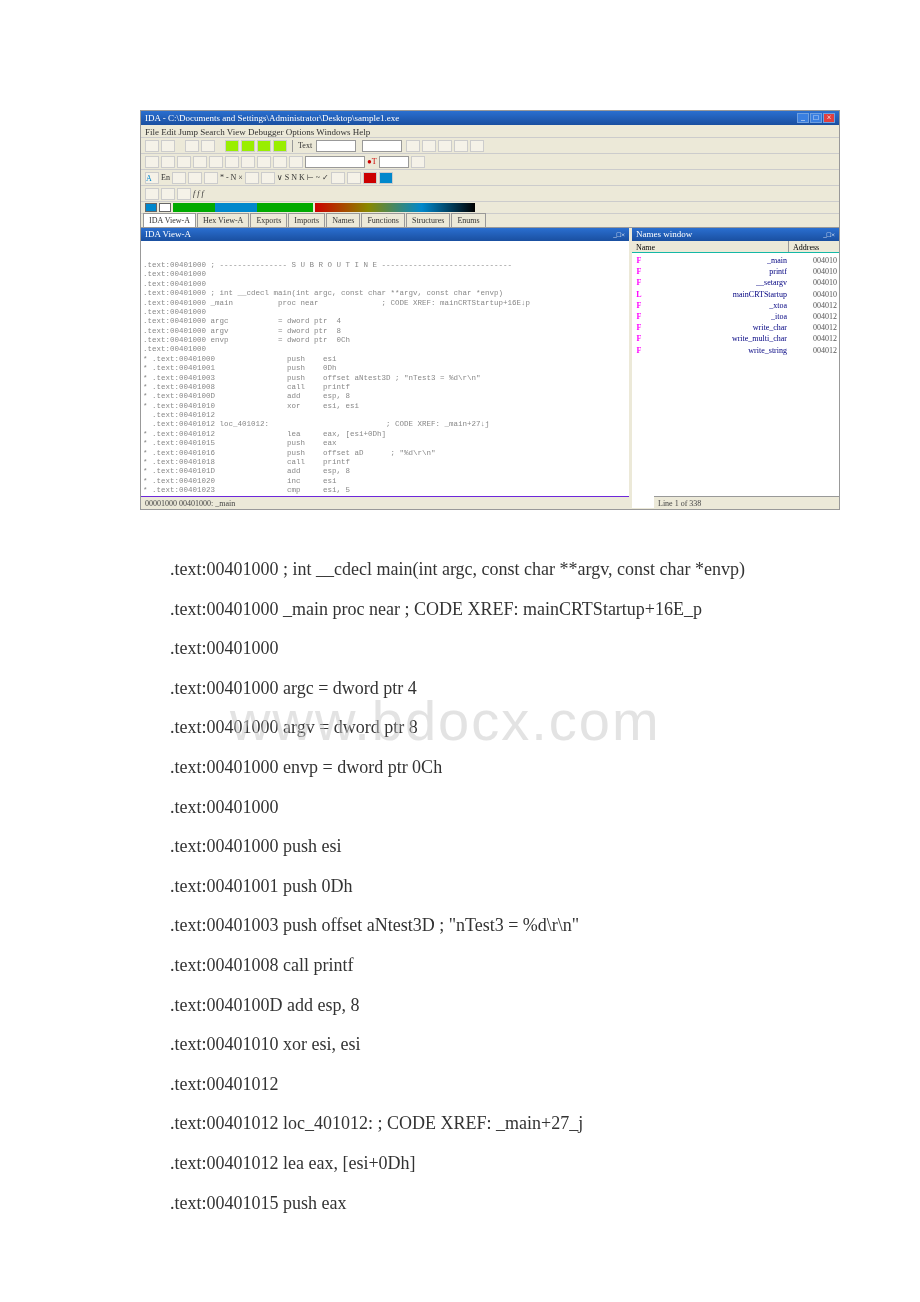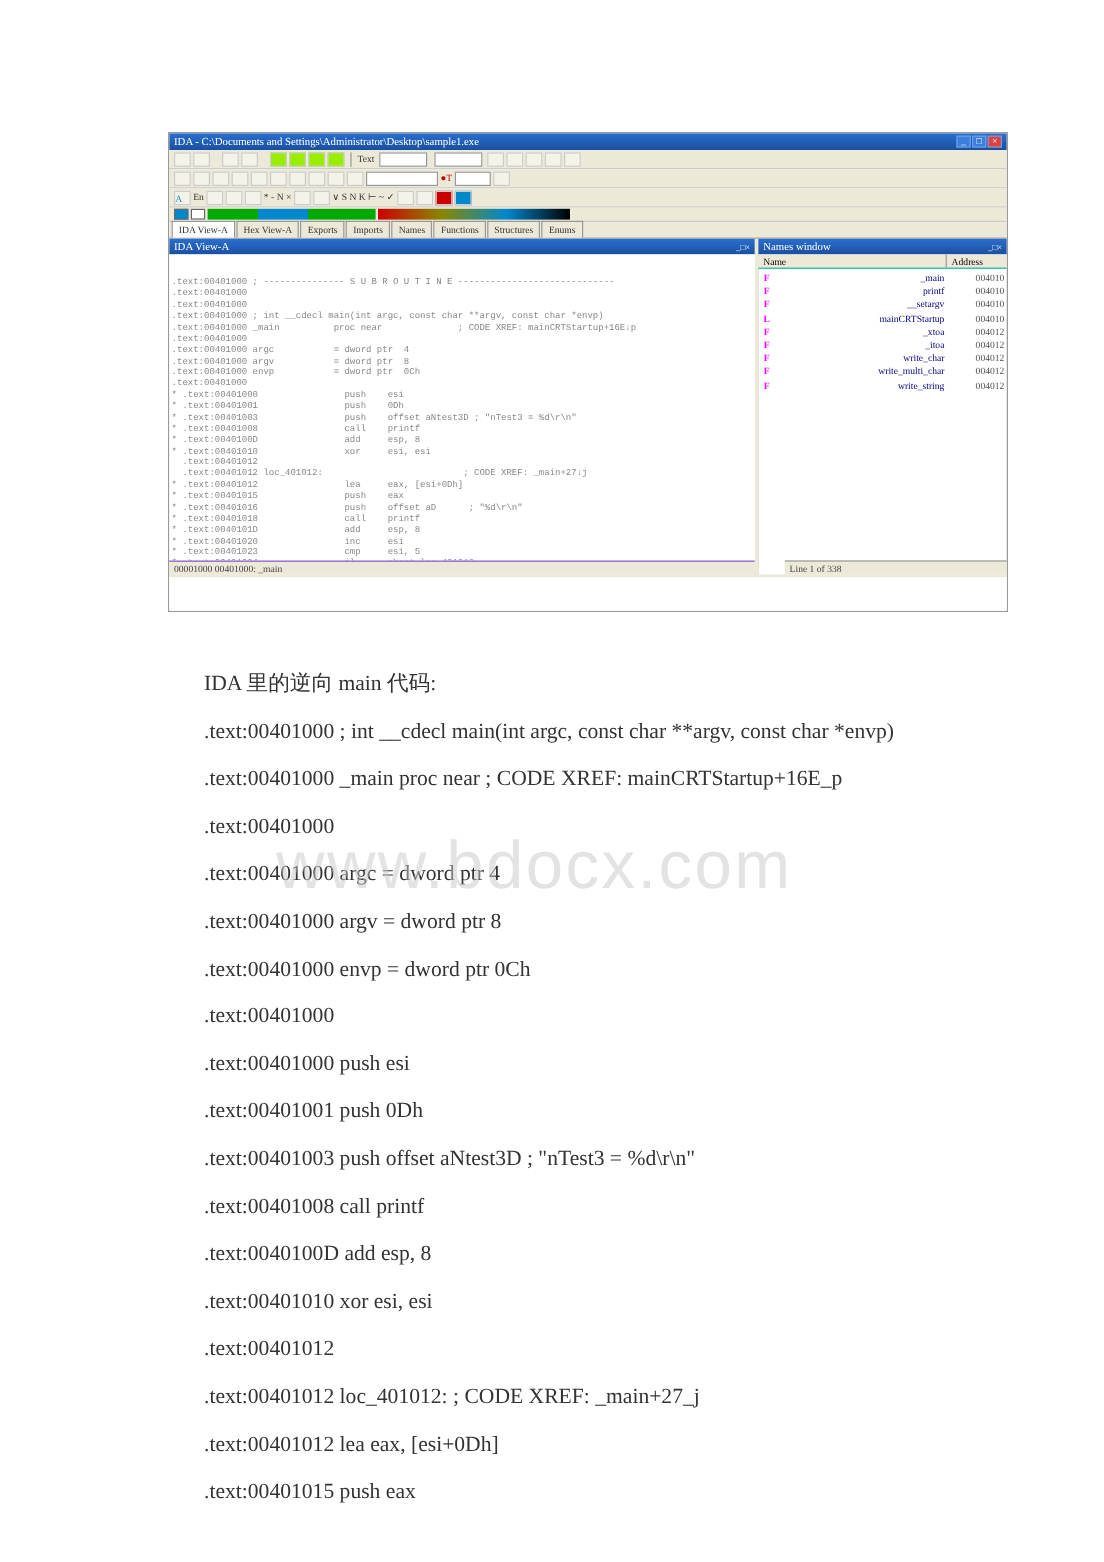--- a/index.html
+++ b/index.html
@@ -49,20 +49,21 @@
 
   <div class="screenshot-area">
     <div class="title-bar">
       <span>IDA - C:\Documents and Settings\Administrator\Desktop\sample1.exe</span>
       <div class="wb">
         <span>_</span>
         <span>□</span>
         <span class="close">×</span>
       </div>
     </div>
+    <div class="menu-bar">File  Edit  Jump  Search  View  Debugger  Options  Windows  Help</div>
     <div class="toolbar-row">
       <span class="tb-btn"></span>
       <span class="tb-btn"></span>
       <span style="width:6px"></span>
       <span class="tb-btn"></span>
       <span class="tb-btn"></span>
       <span style="width:6px"></span>
       <span class="tb-btn" style="background:#9e0;"></span>
       <span class="tb-btn" style="background:#9e0;"></span>
       <span class="tb-btn" style="background:#9e0;"></span>
@@ -100,20 +101,26 @@
       <span class="tb-btn"></span>
       <span class="tb-btn"></span>
       <span class="tb-txt">* - N ×</span>
       <span class="tb-btn"></span>
       <span class="tb-btn"></span>
       <span class="tb-txt">∨ S N K ⊢ ~ ✓</span>
       <span class="tb-btn"></span>
       <span class="tb-btn"></span>
       <span class="tb-btn" style="background:#c00;"></span>
       <span class="tb-btn" style="background:#08c;"></span>
+    </div>
+    <div class="toolbar-row">
+      <span class="tb-btn"></span>
+      <span class="tb-btn"></span>
+      <span class="tb-btn"></span>
+      <span class="tb-txt" style="font-style:italic;">f f f</span>
     </div>
     <div class="toolbar-row" style="height:12px;">
       <span style="width:12px;height:9px;background:#08c;border:1px solid #666;"></span>
       <span style="width:12px;height:9px;background:#fff;border:1px solid #666;"></span>
       <span style="flex:0 0 140px;height:9px;background:linear-gradient(90deg,#0a0,#0a0 30%,#08c 30%,#08c 60%,#0a0 60%);"></span>
       <span style="flex:0 0 160px;height:9px;background:linear-gradient(90deg,#c00,#880,#08c,#000);"></span>
     </div>
     <div class="tabs-row">
       <span class="tab active">IDA View-A</span>
       <span class="tab">Hex View-A</span>
@@ -224,21 +231,20 @@
       </div>
     </div>
 
     <div class="output-area">
       
     </div>
 
   </div>
 
   <div class="text-content">
-    <p>IDA 里的逆向 main 代码:</p>
     <div id="article-lines">
         <p>.text:00401000 ; int __cdecl main(int argc, const char **argv, const char *envp)</p>
         <p>.text:00401000 _main proc near ; CODE XREF: mainCRTStartup+16E_p</p>
         <p>.text:00401000</p>
         <p>.text:00401000 argc = dword ptr 4</p>
         <p>.text:00401000 argv = dword ptr 8</p>
         <p>.text:00401000 envp = dword ptr 0Ch</p>
         <p>.text:00401000</p>
         <p>.text:00401000 push esi</p>
         <p>.text:00401001 push 0Dh</p>

